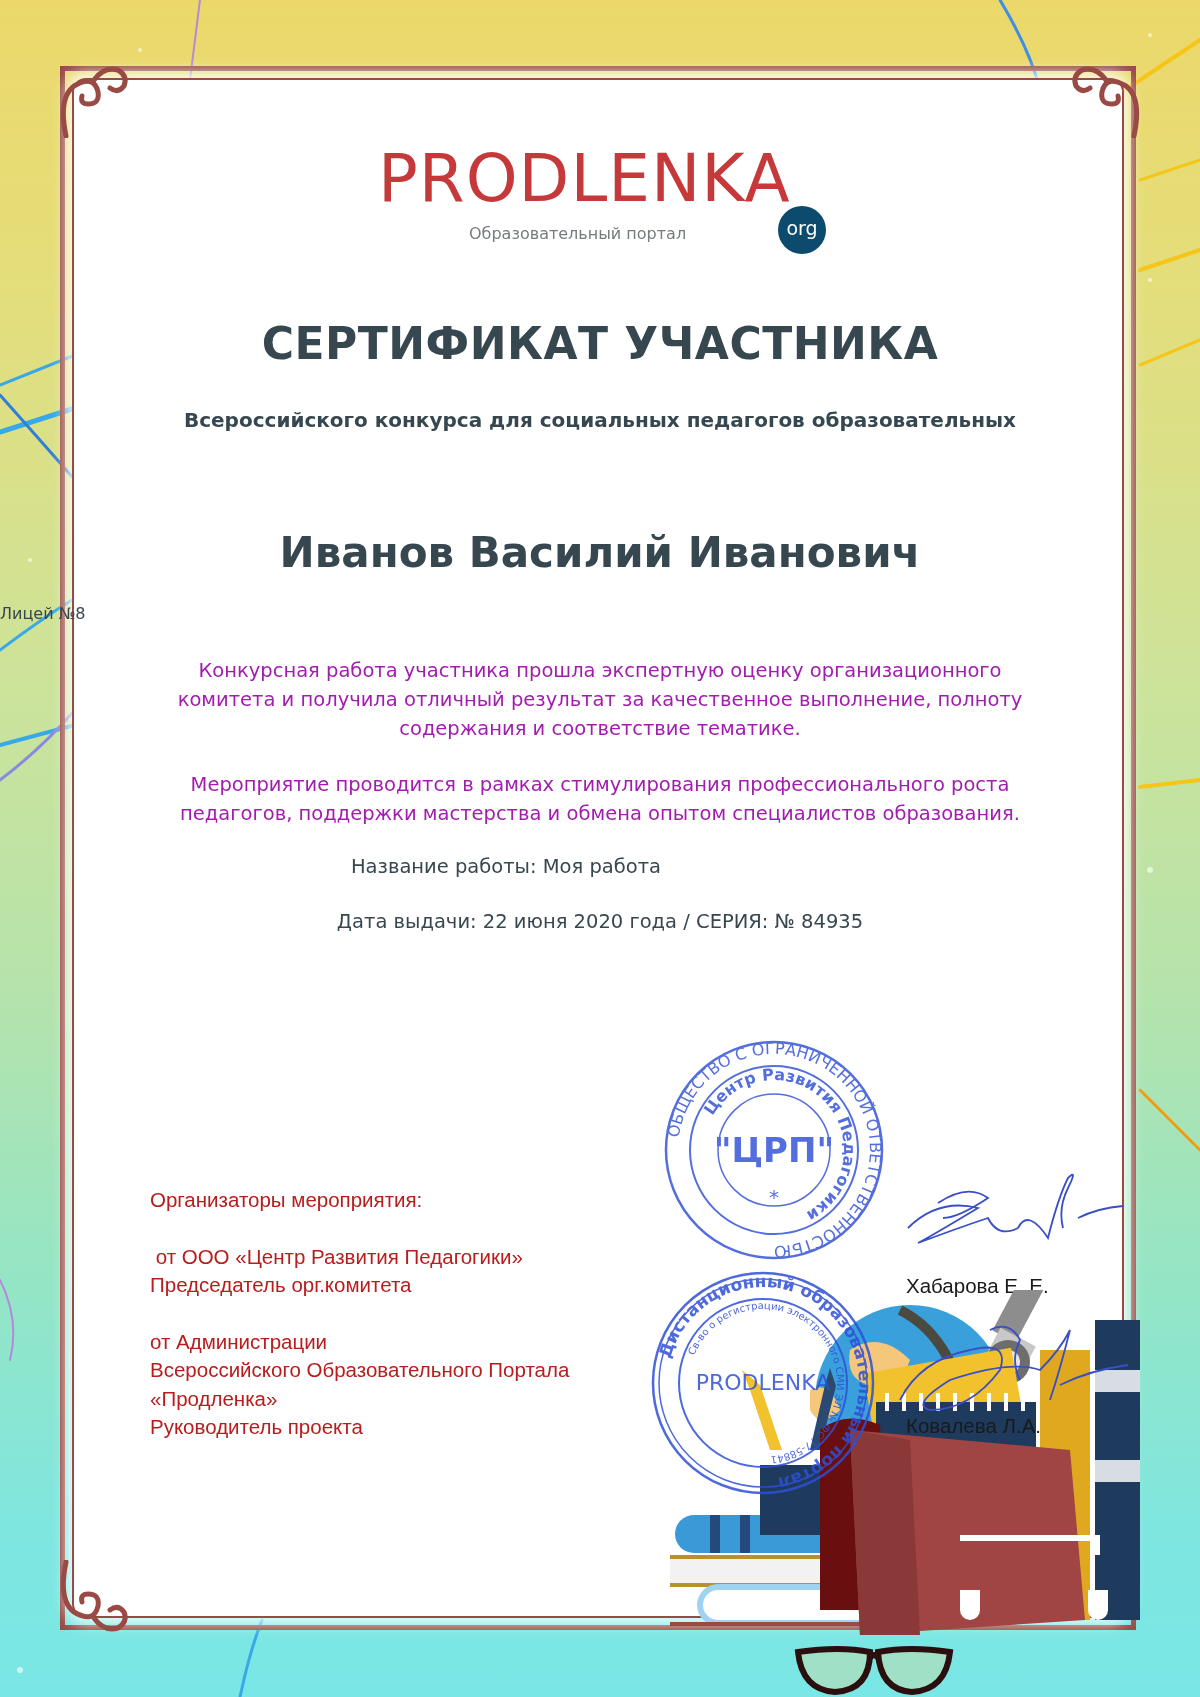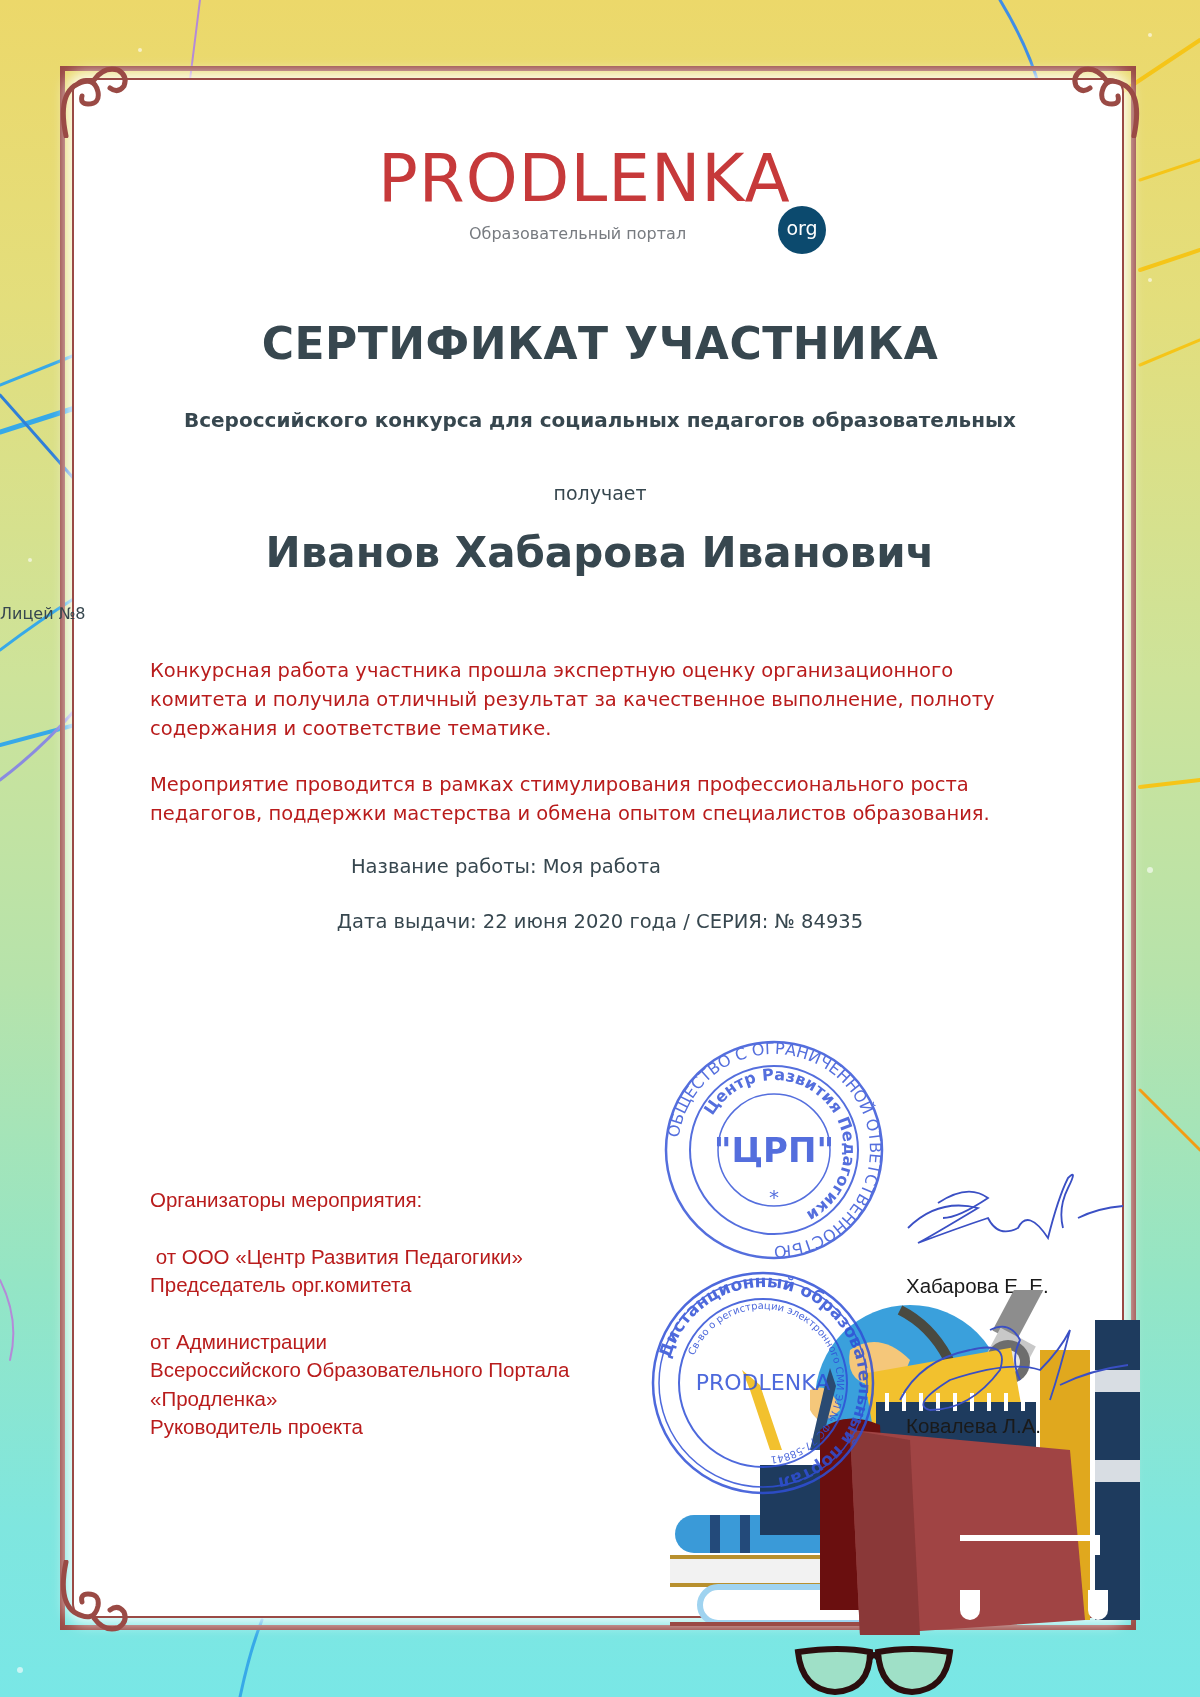--- a/index.html
+++ b/index.html
@@ -52,22 +52,22 @@
   }
   .name {
     position: absolute; left: 0; top: 528px; width: 1200px; text-align: center;
     font-size: 42px; font-weight: bold; color: #37474f;
   }
   .school {
     position: absolute; left: 0; top: 604px; width: 1200px; text-align: left;
     font-size: 16px; color: #37474f;
   }
   .para {
-    position: absolute; left: 150px; width: 900px; text-align: left;
-    font-size: 19.5px; color: #b91c1c; line-height: 29px;
+    position: absolute; left: 150px; width: 900px; text-align: center;
+    font-size: 19.5px; color: #a21caf; line-height: 29px;
   }
   .p1 { top: 656px; }
   .p2 { top: 770px; }
   .work { position: absolute; left: 0; top: 855px; width: 1012px; text-align: center; font-size: 19.5px; color: #37474f; }
   .issue { position: absolute; left: 0; top: 910px; width: 1200px; text-align: center; font-size: 19.5px; color: #37474f; }
 
   .orgs {
     position: absolute; left: 150px; top: 1186px; width: 480px;
     font-family: "Liberation Sans", sans-serif; font-size: 20.5px; color: #b91c1c; line-height: 28.5px;
   }
@@ -141,22 +141,21 @@
   <div class="logo">
     <div class="logo-word">PRODLENKA</div>
     <div class="logo-sub">Образовательный портал</div>
     <div class="logo-org">org</div>
   </div>
 
   <div class="title">СЕРТИФИКАТ УЧАСТНИКА</div>
   <div class="subtitle">
     <div>Всероссийского конкурса для социальных педагогов образовательных</div>
   </div>
-  <div class="receives">получает</div>
-  <div class="name">Иванов Хабарова Иванович</div>
+  <div class="name">Иванов Василий Иванович</div>
   <div class="school">Лицей №8</div>
 
   <div class="para p1">
     <div>Конкурсная работа участника прошла экспертную оценку организационного</div>
     <div>комитета и получила отличный результат за качественное выполнение, полноту</div>
     <div>содержания и соответствие тематике.</div>
   </div>
   <div class="para p2">
     <div>Мероприятие проводится в рамках стимулирования профессионального роста</div>
     <div>педагогов, поддержки мастерства и обмена опытом специалистов образования.</div>

